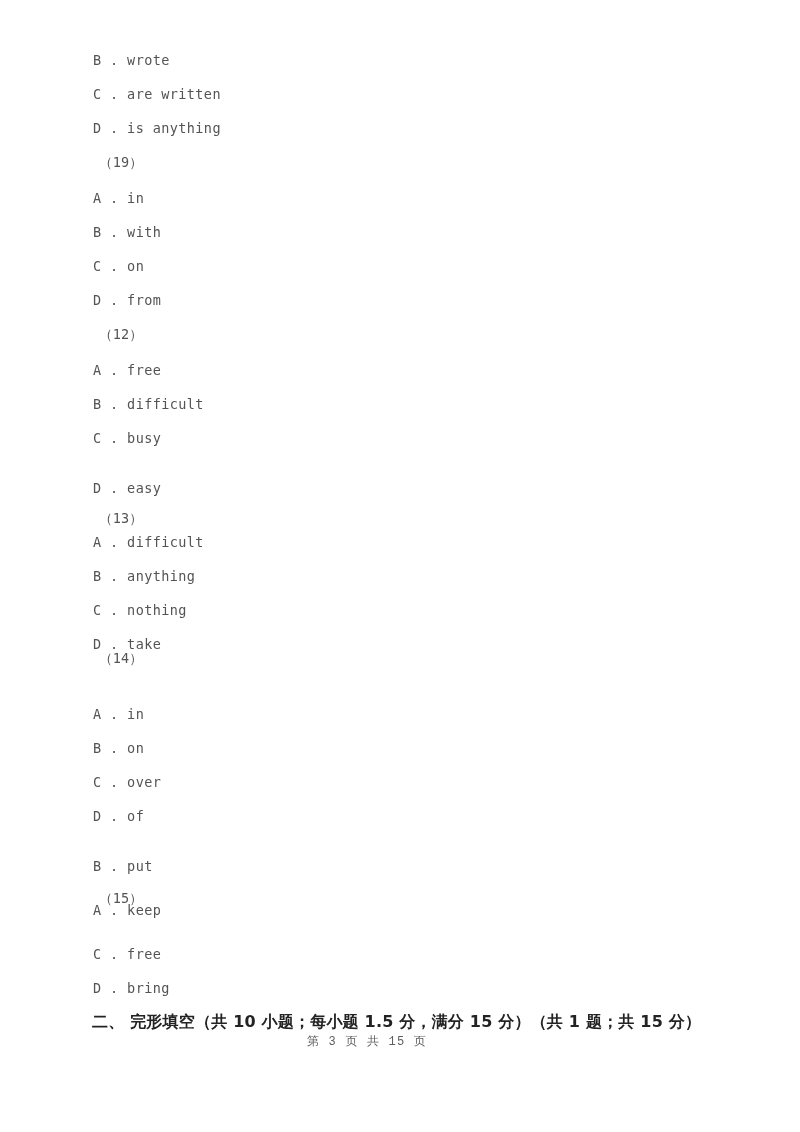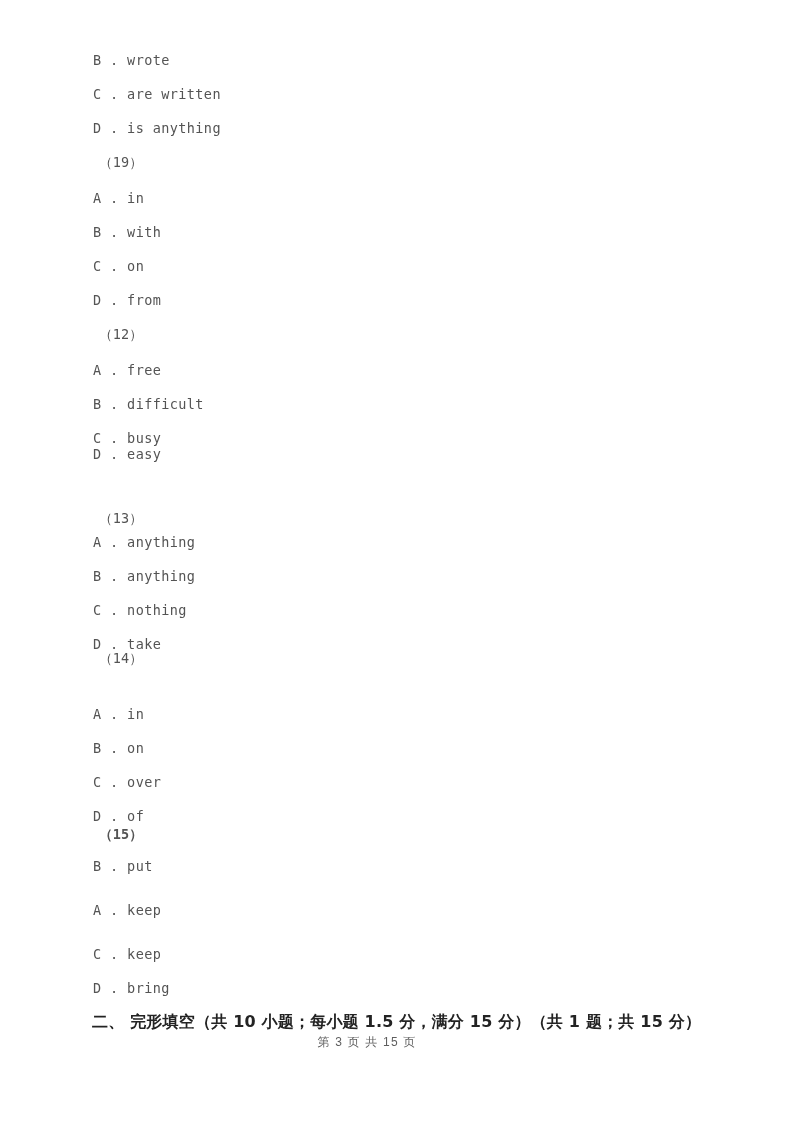--- a/index.html
+++ b/index.html
@@ -50,21 +50,21 @@
   }
 
   
   .page-footer {
     position: absolute;
     left: 0;
     top: 1035px;
     width: 720px;
     text-align: center;
     color: #5e5e5e;
-    font-family: Liberation Sans, sans-serif;
+    font-family: Liberation Mono, monospace;
     font-size: 12px;
     letter-spacing: 1.2px;
     white-space: pre;
     line-height: 1.2;
   }
 </style>
 </head>
 <body>
 
 <div id="page">
@@ -75,35 +75,35 @@
       <div class="doc-line" style="top: 122px;">D . is anything</div>
       <div class="doc-line q-label" style="top: 156px;">（19）</div>
       <div class="doc-line" style="top: 192px;">A . in</div>
       <div class="doc-line" style="top: 226px;">B . with</div>
       <div class="doc-line" style="top: 260px;">C . on</div>
       <div class="doc-line" style="top: 294px;">D . from</div>
       <div class="doc-line q-label" style="top: 328px;">（12）</div>
       <div class="doc-line" style="top: 364px;">A . free</div>
       <div class="doc-line" style="top: 398px;">B . difficult</div>
       <div class="doc-line" style="top: 432px;">C . busy</div>
-      <div class="doc-line" style="top: 448px;">D . easy</div>
+      <div class="doc-line" style="top: 482px;">D . easy</div>
       <div class="doc-line q-label" style="top: 512px;">（13）</div>
-      <div class="doc-line" style="top: 536px;">A . anything</div>
+      <div class="doc-line" style="top: 536px;">A . difficult</div>
       <div class="doc-line" style="top: 570px;">B . anything</div>
       <div class="doc-line" style="top: 604px;">C . nothing</div>
       <div class="doc-line" style="top: 638px;">D . take</div>
       <div class="doc-line q-label" style="top: 652px;">（14）</div>
       <div class="doc-line" style="top: 708px;">A . in</div>
       <div class="doc-line" style="top: 742px;">B . on</div>
       <div class="doc-line" style="top: 776px;">C . over</div>
       <div class="doc-line" style="top: 810px;">D . of</div>
-      <div class="doc-line q-label" style="top: 828px; font-weight: bold;">（15）</div>
+      <div class="doc-line q-label" style="top: 892px;">（15）</div>
       <div class="doc-line" style="top: 904px;">A . keep</div>
       <div class="doc-line" style="top: 860px;">B . put</div>
-      <div class="doc-line" style="top: 948px;">C . keep</div>
+      <div class="doc-line" style="top: 948px;">C . free</div>
       <div class="doc-line" style="top: 982px;">D . bring</div>
     </div>
 
   <div class="section-heading">二、 完形填空（共 10 小题；每小题 1.5 分，满分 15 分）（共 1 题；共 15 分）</div>
 
   <div class="page-footer">第 3 页 共 15 页</div>
 
 </div>
 
 </body></html>

